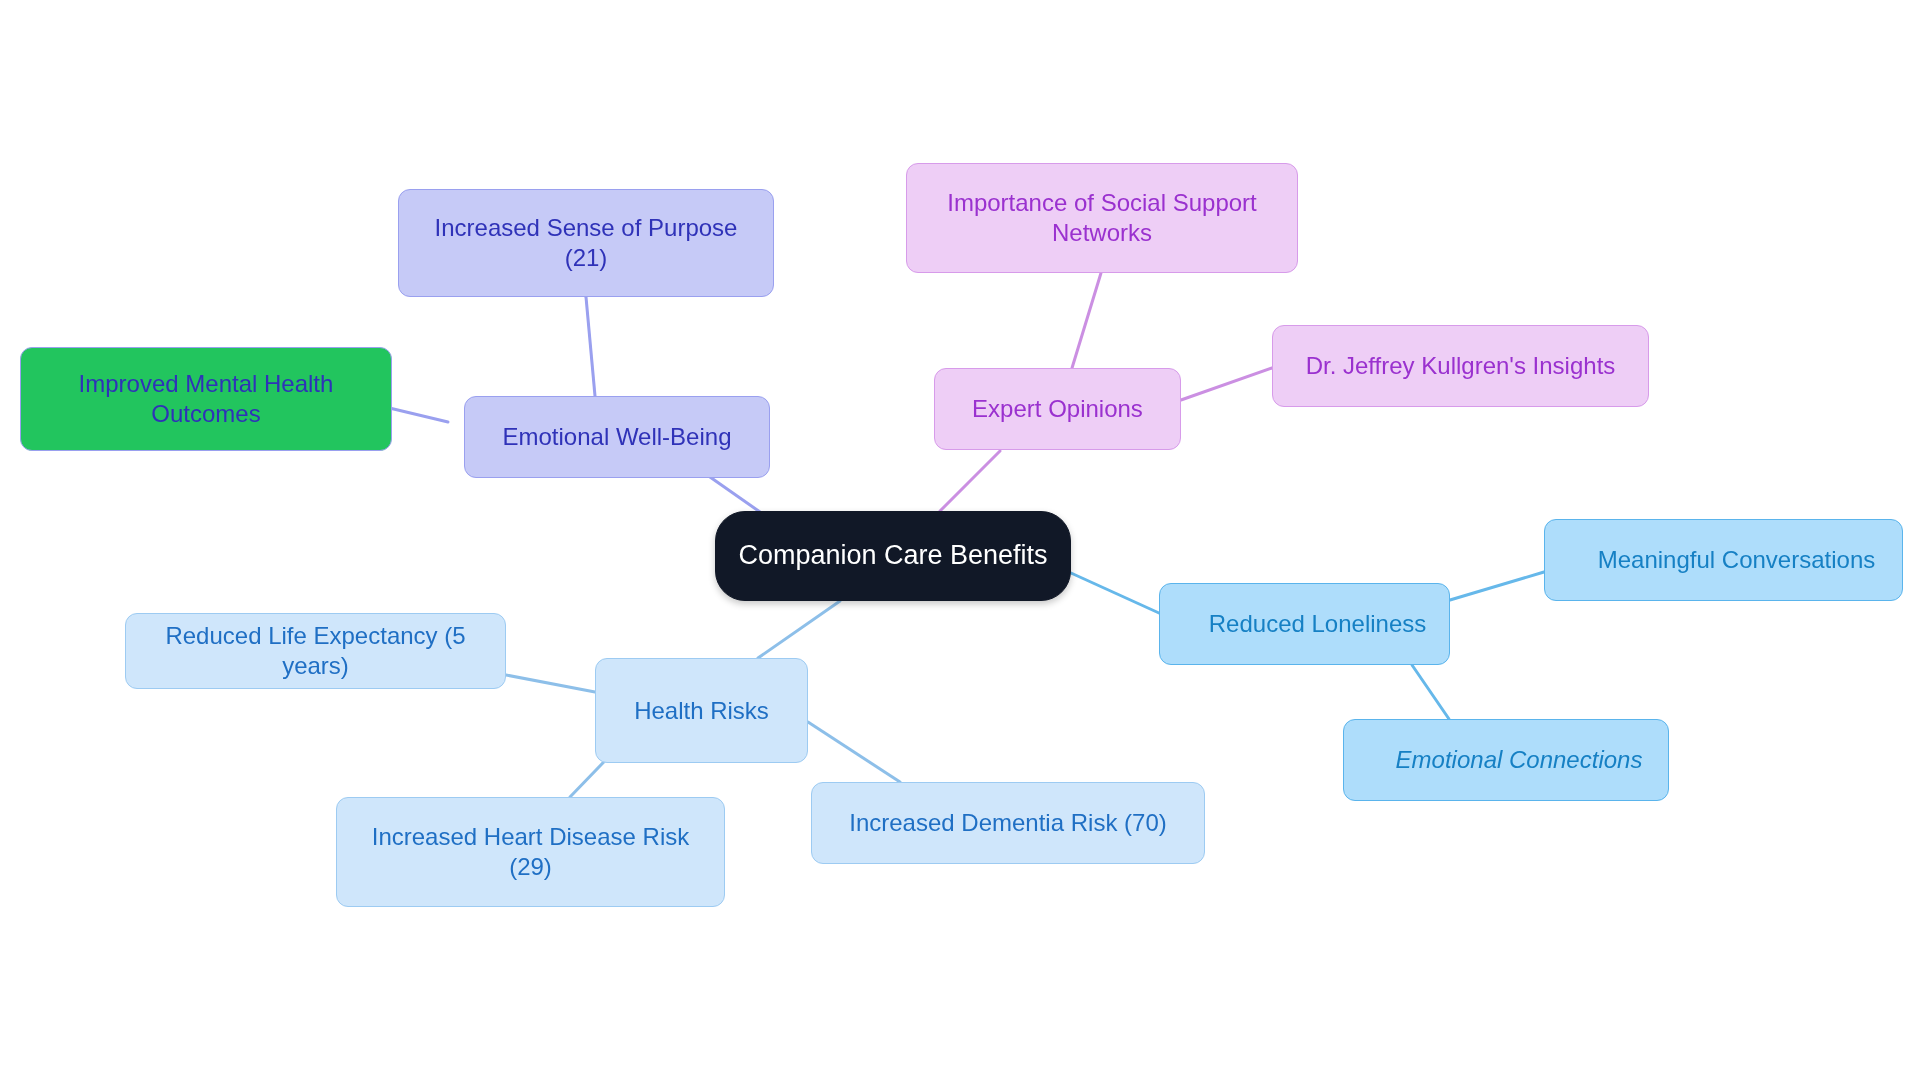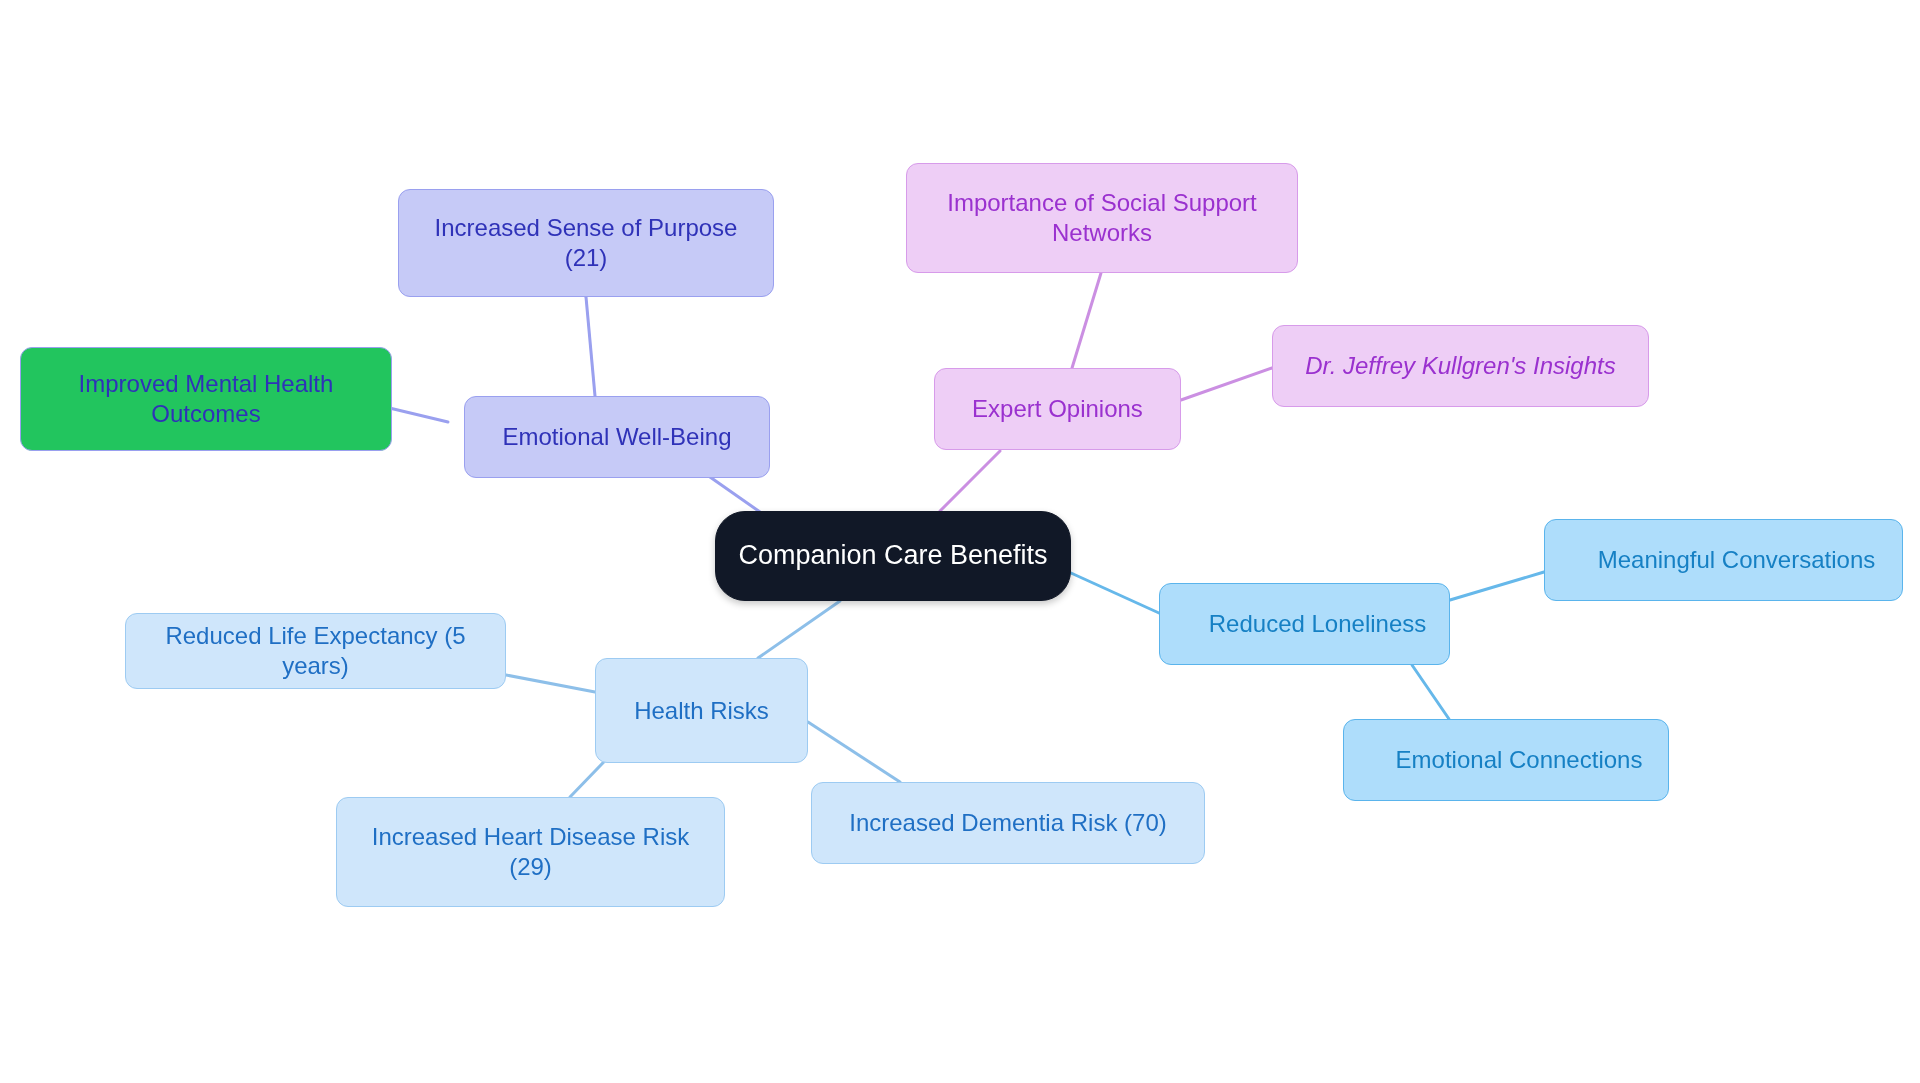--- a/index.html
+++ b/index.html
@@ -98,23 +98,23 @@
       <line x1="808" y1="722" x2="900" y2="782" stroke="#8dbfe9" stroke-width="3" stroke-linecap="round"></line>
     </svg>
 
   <div id="nodes">
       <div class="node root" style="left: 715px; top: 511px; width: 356px; height: 90px; background: rgb(17, 24, 39); color: rgb(255, 255, 255); border-color: rgb(17, 24, 39);"><span>Companion Care Benefits</span></div>
       <div class="node lvl1 c-indigo" style="left: 448px; top: 396px; width: 306px; height: 82px; background: rgb(198, 202, 247); border-color: rgb(154, 160, 239); color: rgb(47, 50, 184); margin-left: 16px;"><span>Emotional Well-Being</span></div>
       <div class="node lvl2 c-indigo" style="left: 398px; top: 189px; width: 376px; height: 108px; background: rgb(198, 202, 247); border-color: rgb(154, 160, 239); color: rgb(47, 50, 184);"><span>Increased Sense of Purpose (21)</span></div>
       <div class="node lvl2 c-indigo" style="left: 20px; top: 347px; width: 372px; height: 104px; background: #22c55e; border-color: rgb(154, 160, 239); color: rgb(47, 50, 184);"><span>Improved Mental Health Outcomes</span></div>
       <div class="node lvl1 c-violet" style="left: 934px; top: 368px; width: 247px; height: 82px; background: rgb(238, 206, 246); border-color: rgb(215, 155, 234); color: rgb(154, 49, 207);"><span>Expert Opinions</span></div>
       <div class="node lvl2 c-violet" style="left: 906px; top: 163px; width: 392px; height: 110px; background: rgb(238, 206, 246); border-color: rgb(215, 155, 234); color: rgb(154, 49, 207);"><span>Importance of Social Support Networks</span></div>
-      <div class="node lvl2 c-violet" style="left: 1272px; top: 325px; width: 377px; height: 82px; background: rgb(238, 206, 246); border-color: rgb(215, 155, 234); color: rgb(154, 49, 207); font-style: italic;"><span>Dr. Jeffrey Kullgren's Insights</span></div>
+      <div class="node lvl2 c-violet" style="left: 1272px; top: 325px; width: 377px; height: 82px; background: rgb(238, 206, 246); border-color: rgb(215, 155, 234); color: rgb(154, 49, 207);"><span>Dr. Jeffrey Kullgren's Insights</span></div>
       <div class="node lvl1 c-blue-strong" style="left: 1159px; top: 583px; width: 291px; height: 82px; background: rgb(174, 221, 251); border-color: rgb(90, 180, 236); color: rgb(22, 128, 196);"><span>Reduced Loneliness</span></div>
       <div class="node lvl2 c-blue-strong" style="left: 1544px; top: 519px; width: 359px; height: 82px; background: rgb(174, 221, 251); border-color: rgb(90, 180, 236); color: rgb(22, 128, 196);"><span>Meaningful Conversations</span></div>
-      <div class="node lvl2 c-blue-strong" style="left: 1343px; top: 719px; width: 326px; height: 82px; background: rgb(174, 221, 251); border-color: rgb(90, 180, 236); color: rgb(22, 128, 196);"><span>Emotional Connections</span></div>
+      <div class="node lvl2 c-blue-strong" style="left: 1343px; top: 719px; width: 326px; height: 82px; background: rgb(174, 221, 251); border-color: rgb(90, 180, 236); color: rgb(22, 128, 196); font-style: italic;"><span>Emotional Connections</span></div>
       <div class="node lvl1 c-blue-soft" style="left: 595px; top: 658px; width: 213px; height: 105px; background: rgb(207, 230, 251); border-color: rgb(157, 203, 242); color: rgb(31, 111, 196);"><span>Health Risks</span></div>
       <div class="node lvl2 c-blue-soft" style="left: 125px; top: 613px; width: 381px; height: 76px; background: rgb(207, 230, 251); border-color: rgb(157, 203, 242); color: rgb(31, 111, 196);"><span>Reduced Life Expectancy (5 years)</span></div>
       <div class="node lvl2 c-blue-soft" style="left: 336px; top: 797px; width: 389px; height: 110px; background: rgb(207, 230, 251); border-color: rgb(157, 203, 242); color: rgb(31, 111, 196);"><span>Increased Heart Disease Risk (29)</span></div>
       <div class="node lvl2 c-blue-soft" style="left: 811px; top: 782px; width: 394px; height: 82px; background: rgb(207, 230, 251); border-color: rgb(157, 203, 242); color: rgb(31, 111, 196);"><span>Increased Dementia Risk (70)</span></div>
     </div>
 
 </div>
 
 </body></html>

